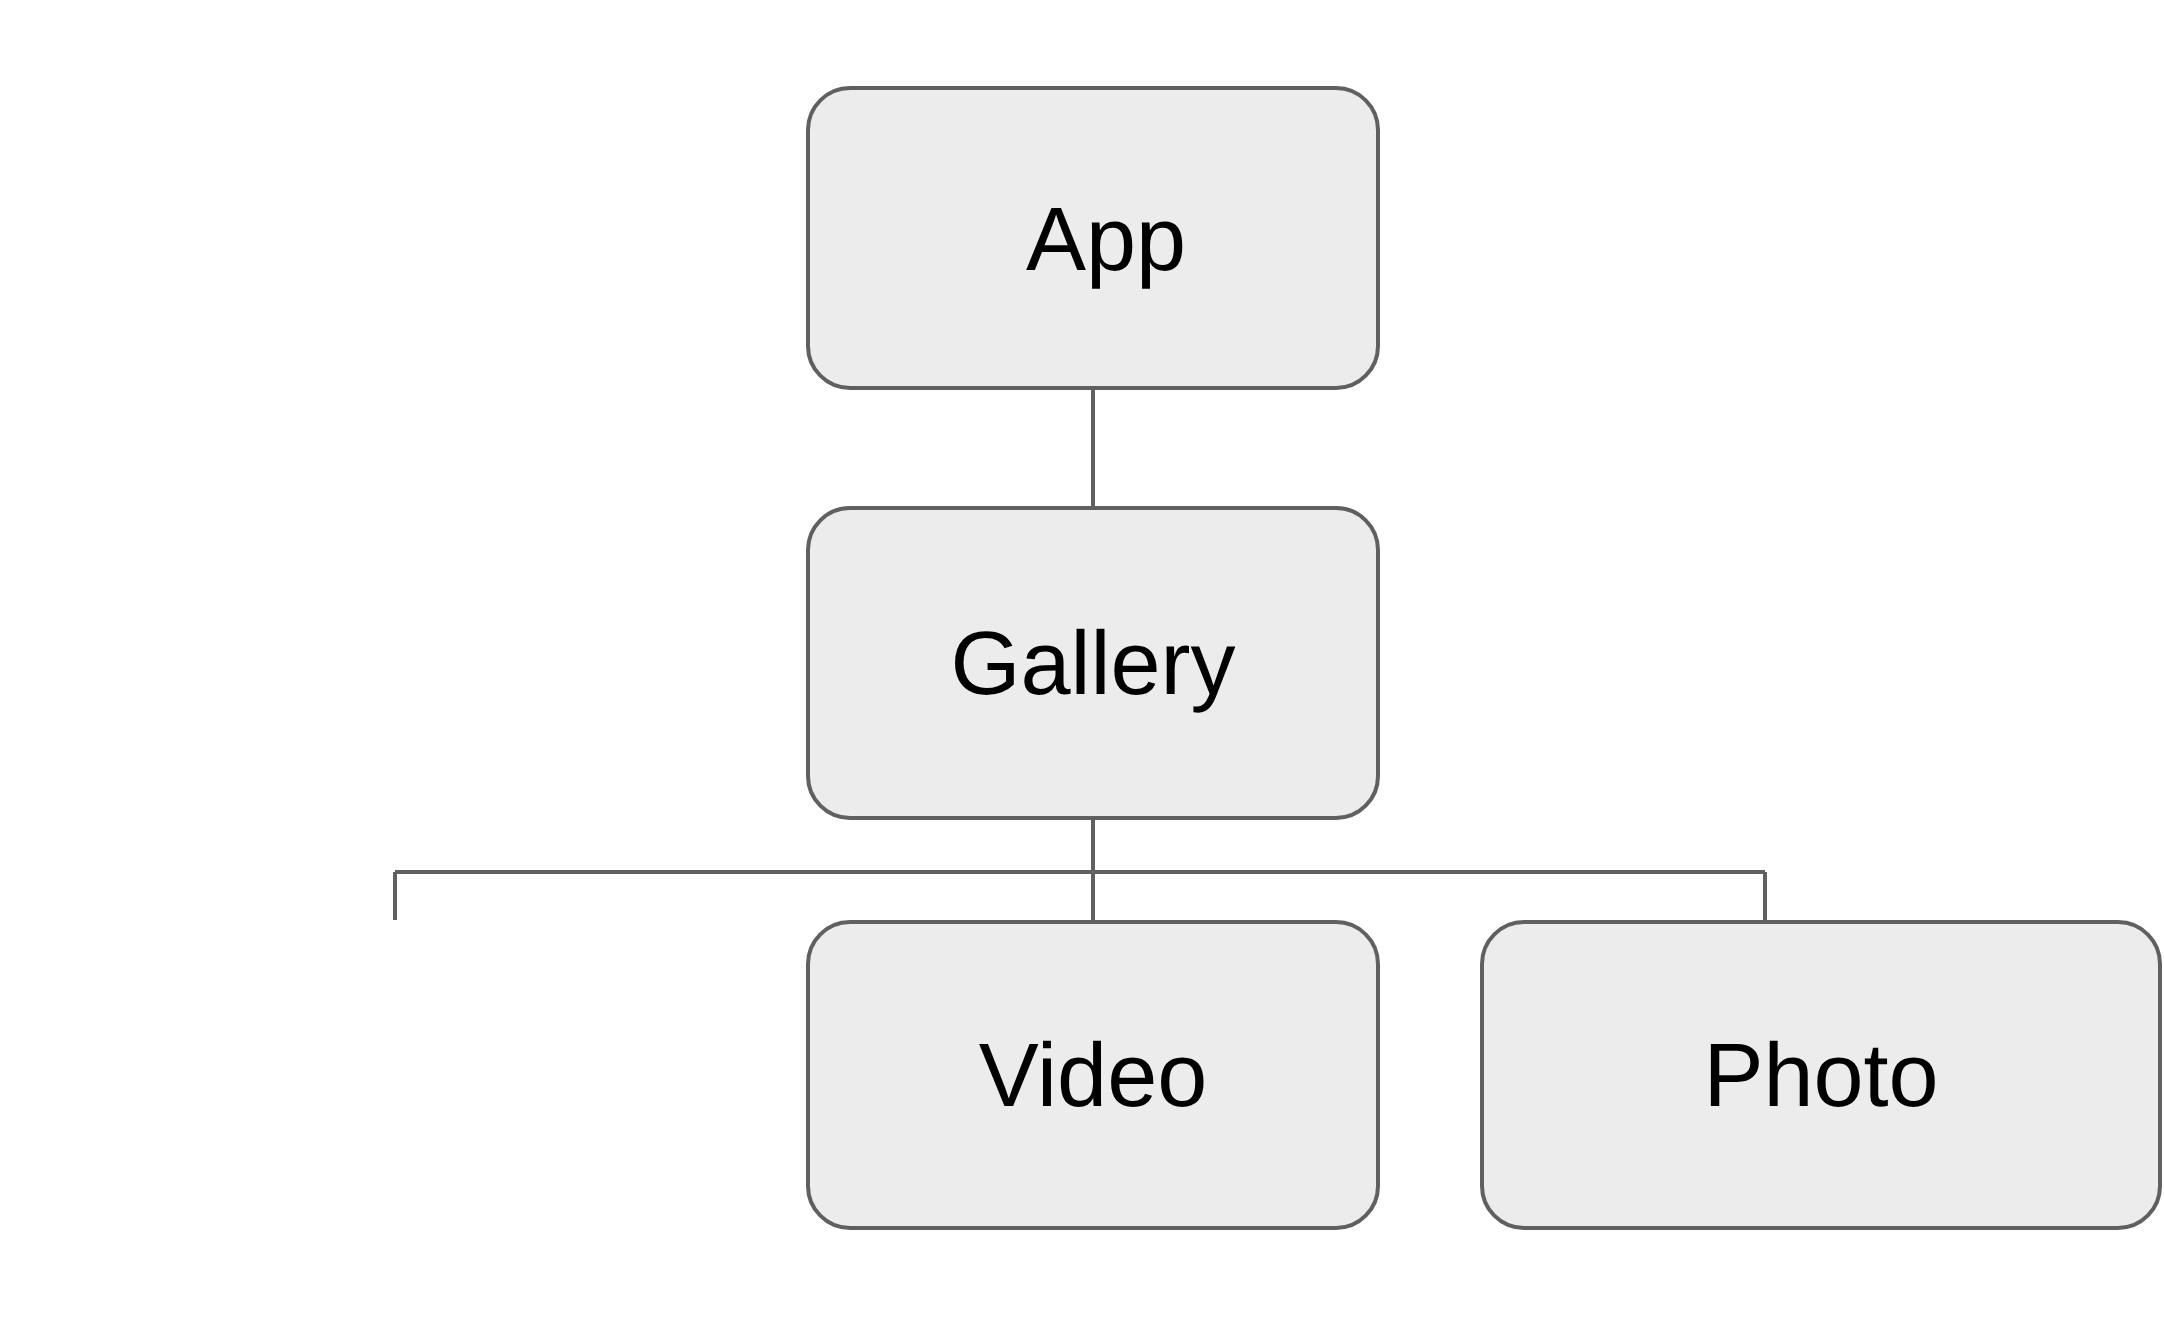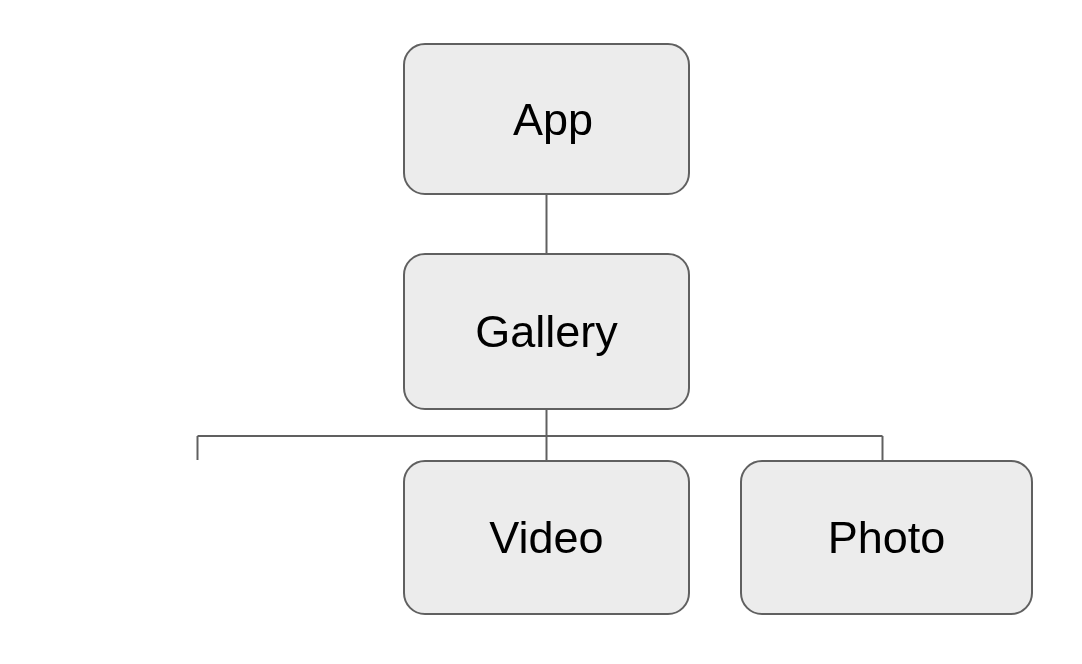--- a/index.html
+++ b/index.html
@@ -40,21 +40,21 @@
   .node-label {
     font-size: 45px;
     line-height: 1;
     color: #000000;
     white-space: nowrap;
   }
   .node-app     { left: 403px; top: 43px;  width: 287px; height: 152px; padding-left: 13px; }
   .node-gallery { left: 403px; top: 253px; width: 287px; height: 157px; }
   .node-filter  { left: 55px;  top: 460px; width: 285px; height: 155px; }
   .node-video   { left: 403px; top: 460px; width: 287px; height: 155px; }
-  .node-photo   { left: 740px; top: 460px; width: 293px; height: 155px; text-align: center; }
+  .node-photo   { left: 740px; top: 460px; width: 341px; height: 155px; text-align: center; }
 </style>
 </head>
 <body>
 
 <div class="canvas">
 
   <svg class="edges-svg" viewBox="0 0 1082 664" xmlns="http://www.w3.org/2000/svg">
 
     <line x1="546.5" y1="195" x2="546.5" y2="253"></line>
 

